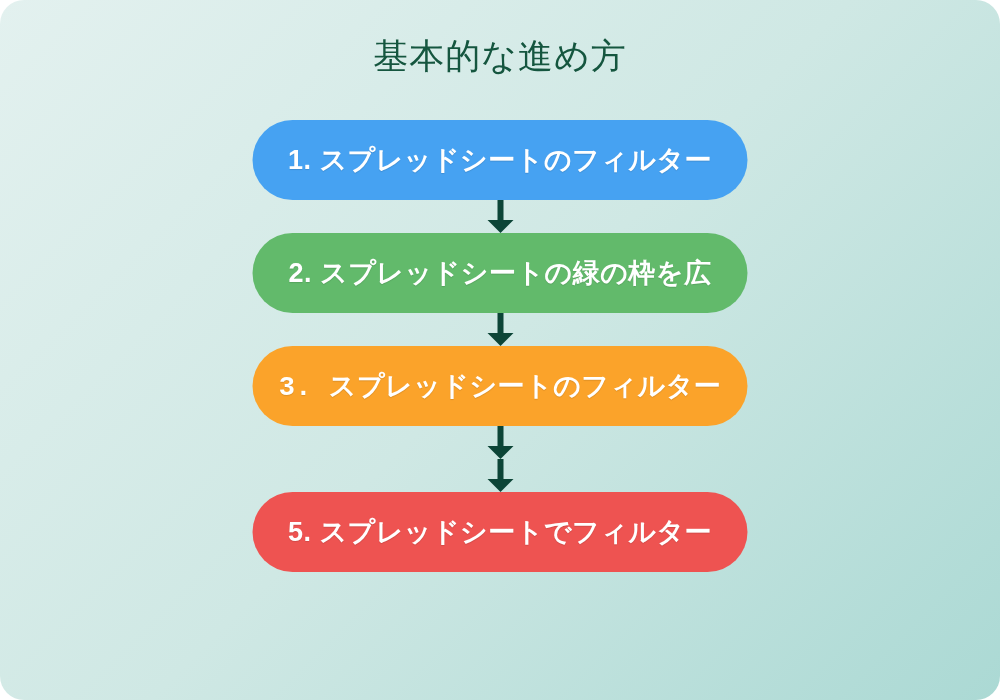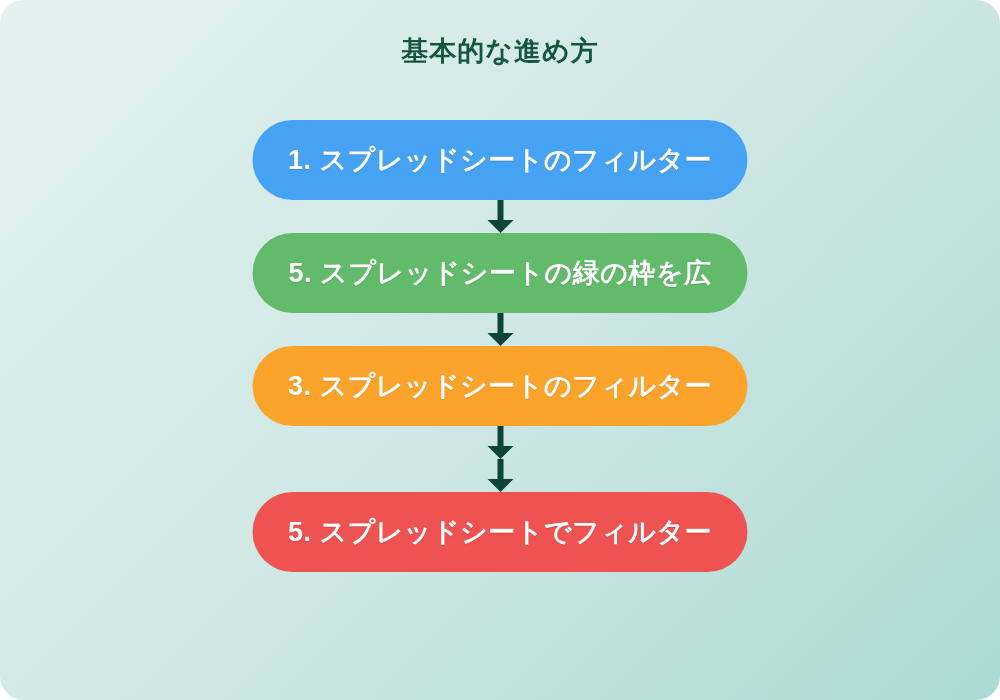--- a/index.html
+++ b/index.html
@@ -14,22 +14,22 @@
     height: 700px;
     border-radius: 24px;
     overflow: hidden;
   }
   .title {
     position: absolute;
     top: 33px;
     left: 0;
     width: 100%;
     text-align: center;
-    font-size: 27px;
-    font-weight: 700;
+    font-size: 35px;
+    font-weight: 400;
     letter-spacing: 1px;
     margin: 0;
   }
   .flow {
     position: absolute;
     top: 120px;
     left: 50%;
     transform: translateX(-50%);
     display: flex;
     flex-direction: column;
@@ -69,29 +69,29 @@
     <div class="pill" style="background: rgb(70, 162, 242);">
       <span>1. スプレッドシートのフィルター</span>
     </div>
 
     <svg class="arrow" viewBox="0 0 30 33" xmlns="http://www.w3.org/2000/svg">
       <rect x="12" y="0" width="6" height="22" fill="#0C4537"></rect>
       <polygon points="2,20 28,20 15,33" fill="#0C4537"></polygon>
     </svg>
 
     <div class="pill" style="background: rgb(98, 186, 107);">
-      <span>5. スプレッドシートの緑の枠を広</span>
+      <span>2. スプレッドシートの緑の枠を広</span>
     </div>
 
     <svg class="arrow" viewBox="0 0 30 33" xmlns="http://www.w3.org/2000/svg">
       <rect x="12" y="0" width="6" height="22" fill="#0C4537"></rect>
       <polygon points="2,20 28,20 15,33" fill="#0C4537"></polygon>
     </svg>
 
-    <div class="pill" style="background: rgb(251, 163, 42);">
+    <div class="pill" style="background: rgb(251, 163, 42); font-family: Liberation Mono, monospace;">
       <span>3. スプレッドシートのフィルター</span>
     </div>
 
     <svg class="arrow" viewBox="0 0 30 33" xmlns="http://www.w3.org/2000/svg">
       <rect x="12" y="0" width="6" height="22" fill="#0C4537"></rect>
       <polygon points="2,20 28,20 15,33" fill="#0C4537"></polygon>
     </svg>
 
 
     <svg class="arrow" viewBox="0 0 30 33" xmlns="http://www.w3.org/2000/svg">

